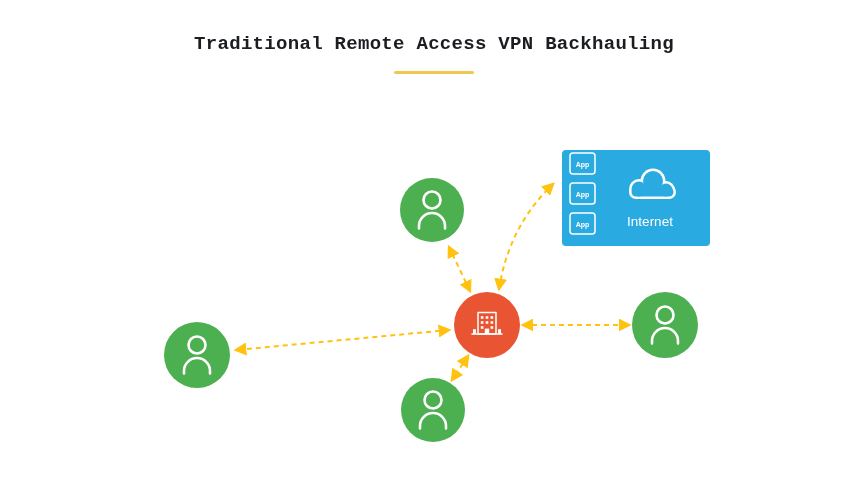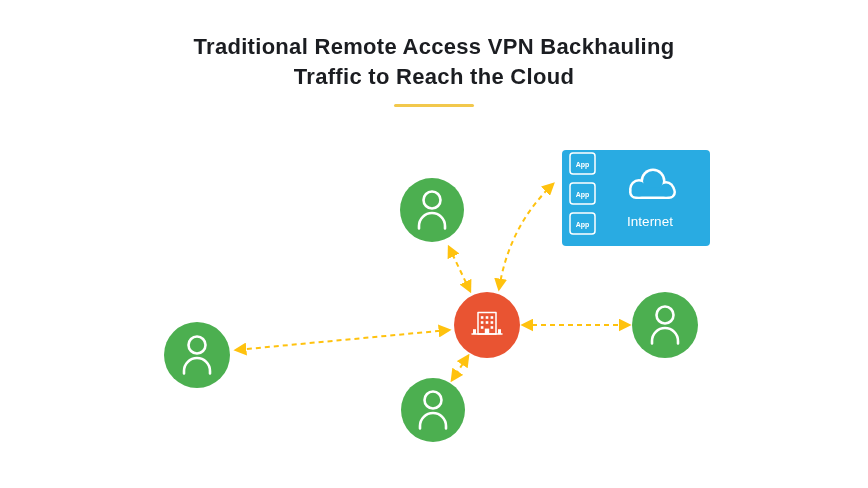--- a/index.html
+++ b/index.html
@@ -20,25 +20,26 @@
   .title-wrap {
     position: absolute;
     top: 32px;
     left: 0;
     width: 100%;
     text-align: center;
     z-index: 2;
   }
   h1.page-title {
     margin: 0;
-    font-size: 22px;
+    font-size: 19px;
     line-height: 1.35;
     font-weight: 800;
     letter-spacing: 0.3px;
     color: var(--title-dark, #1b1d21);
+    font-family: Liberation Mono, monospace;
   }
   h1.page-title span { display: block; }
   .divider {
     width: 80px;
     height: 3px;
     margin: 13px auto 0 auto;
     background: var(--divider-yellow, #f2c84c);
     border-radius: 2px;
   }
   svg.diagram {
@@ -72,21 +73,20 @@
   }
 </style>
 </head>
 <body>
 
 <div class="stage">
 
   <div class="title-wrap">
     <h1 class="page-title">
       <span>Traditional Remote Access VPN Backhauling</span>
-      <span>Traffic to Reach the Cloud</span>
     </h1>
     <div class="divider"></div>
   </div>
 
   <svg class="diagram" viewBox="0 0 868 488">
     <defs>
       <marker id="ah" viewBox="0 0 10 10" refX="8" refY="5" markerWidth="6.5" markerHeight="6.5" orient="auto">
         <path d="M0,0 L10,5 L0,10 z" class="arrowhead"></path>
       </marker>
       <marker id="ahs" viewBox="0 0 10 10" refX="2" refY="5" markerWidth="6.5" markerHeight="6.5" orient="auto">

